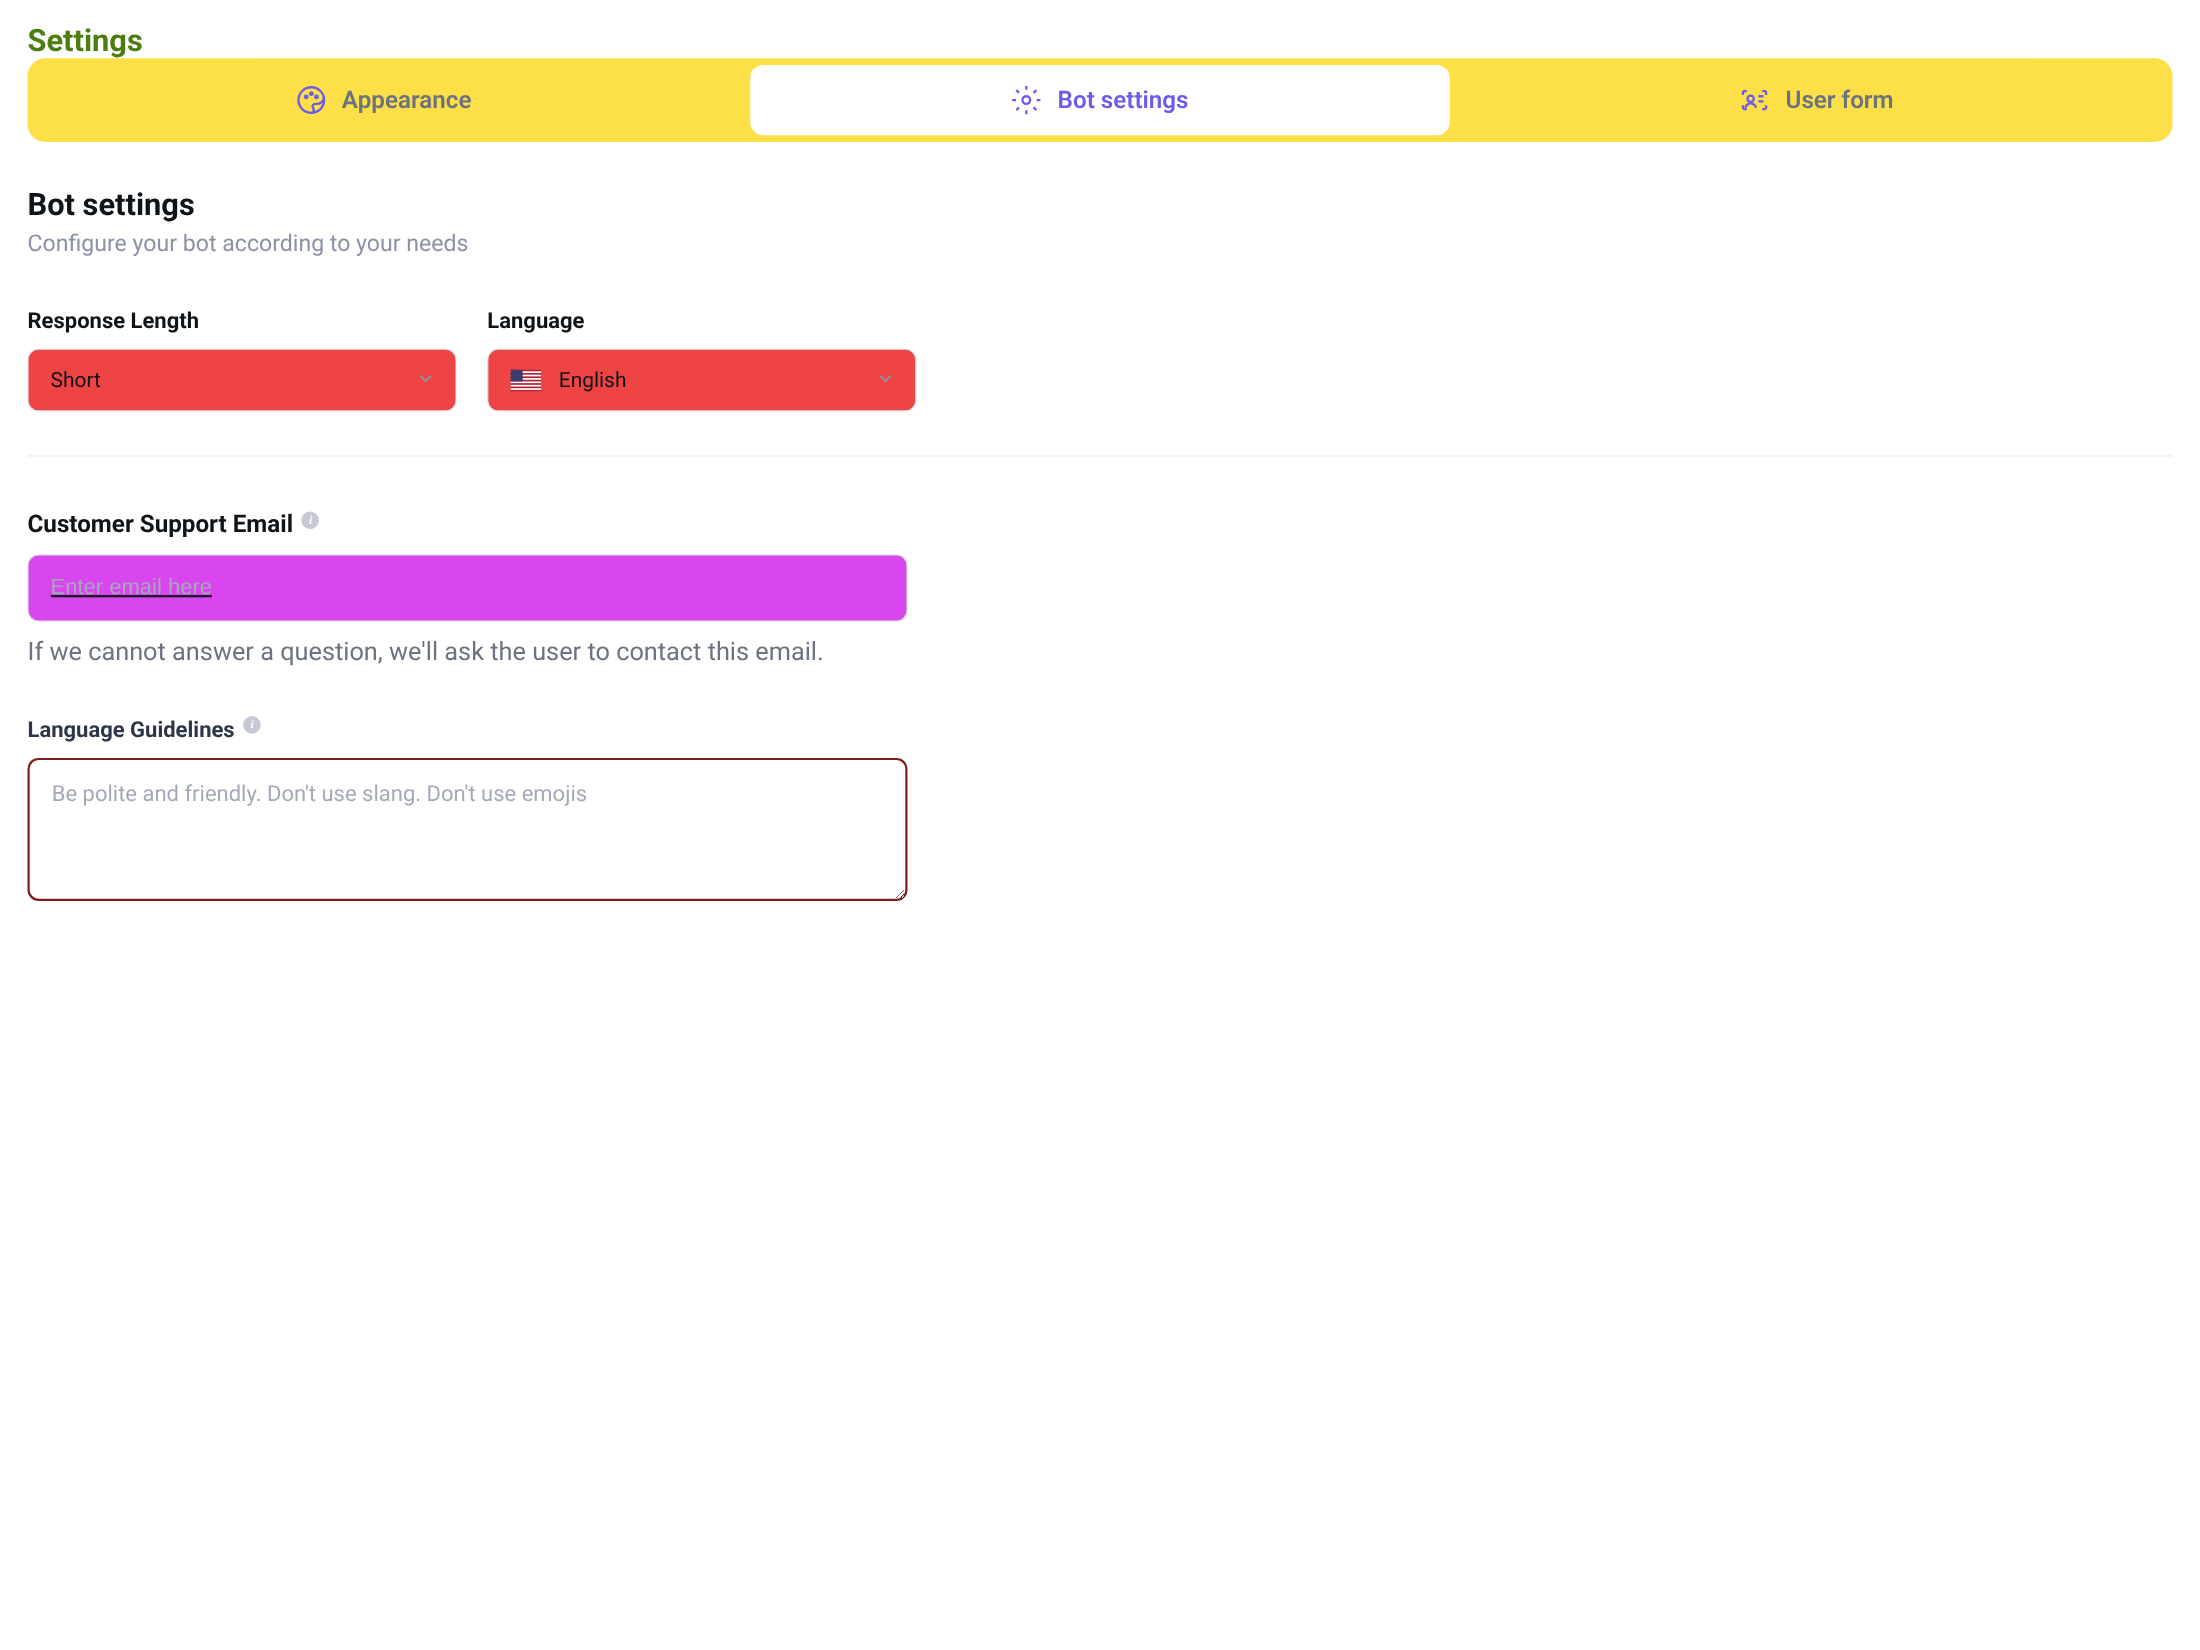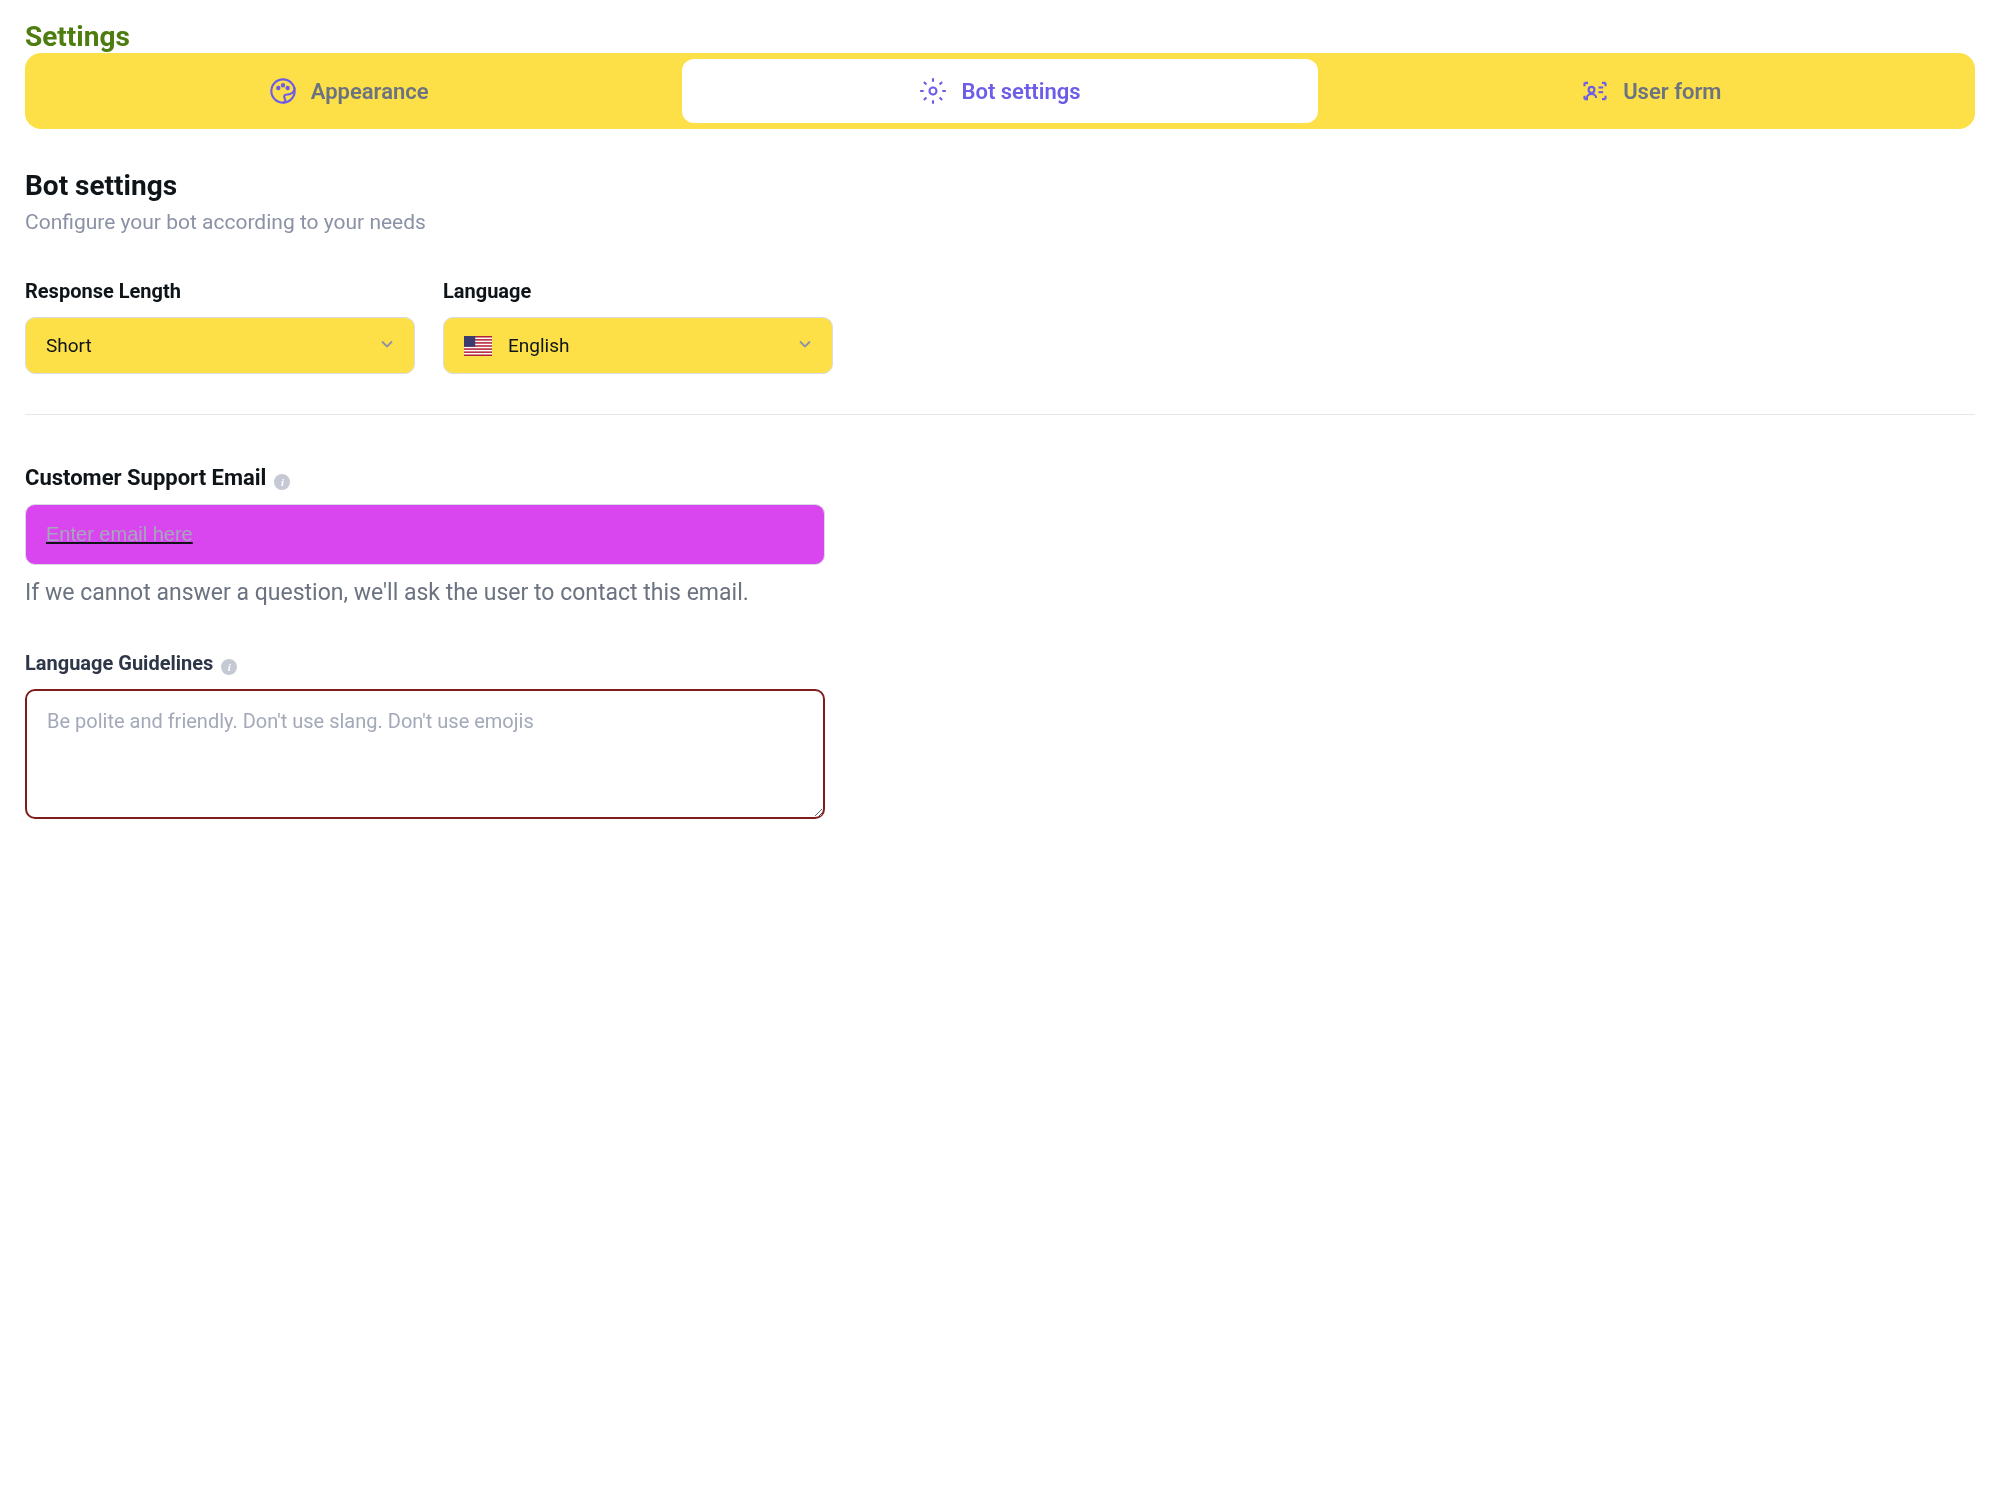--- a/index.html
+++ b/index.html
@@ -90,21 +90,21 @@
     .form-label {
       display: block;
       font-size: 20px;
       font-weight: 700;
       color: #0f1419;
       margin-bottom: 14px;
     }
     
     .form-label.with-info {
       display: flex;
-      align-items: flex-end;
+      align-items: flex-start;
       gap: 8px;
     }
     
     .info-icon {
       display: inline-flex;
       align-items: center;
       justify-content: center;
       width: 16px;
       height: 16px;
       border-radius: 50%;
@@ -119,21 +119,21 @@
     .select-wrapper {
       position: relative;
       width: 100%;
     }
     
     .select {
       width: 100%;
       padding: 16px 44px 16px 20px;
       font-size: 19px;
       color: #0f1419;
-      background: #fde047;
+      background: #ef4444;
       border: 1px solid #d8dbe3;
       border-radius: 10px;
       cursor: pointer;
       display: flex;
       align-items: center;
       gap: 16px;
     }
     
     .select-chevron {
       position: absolute;

